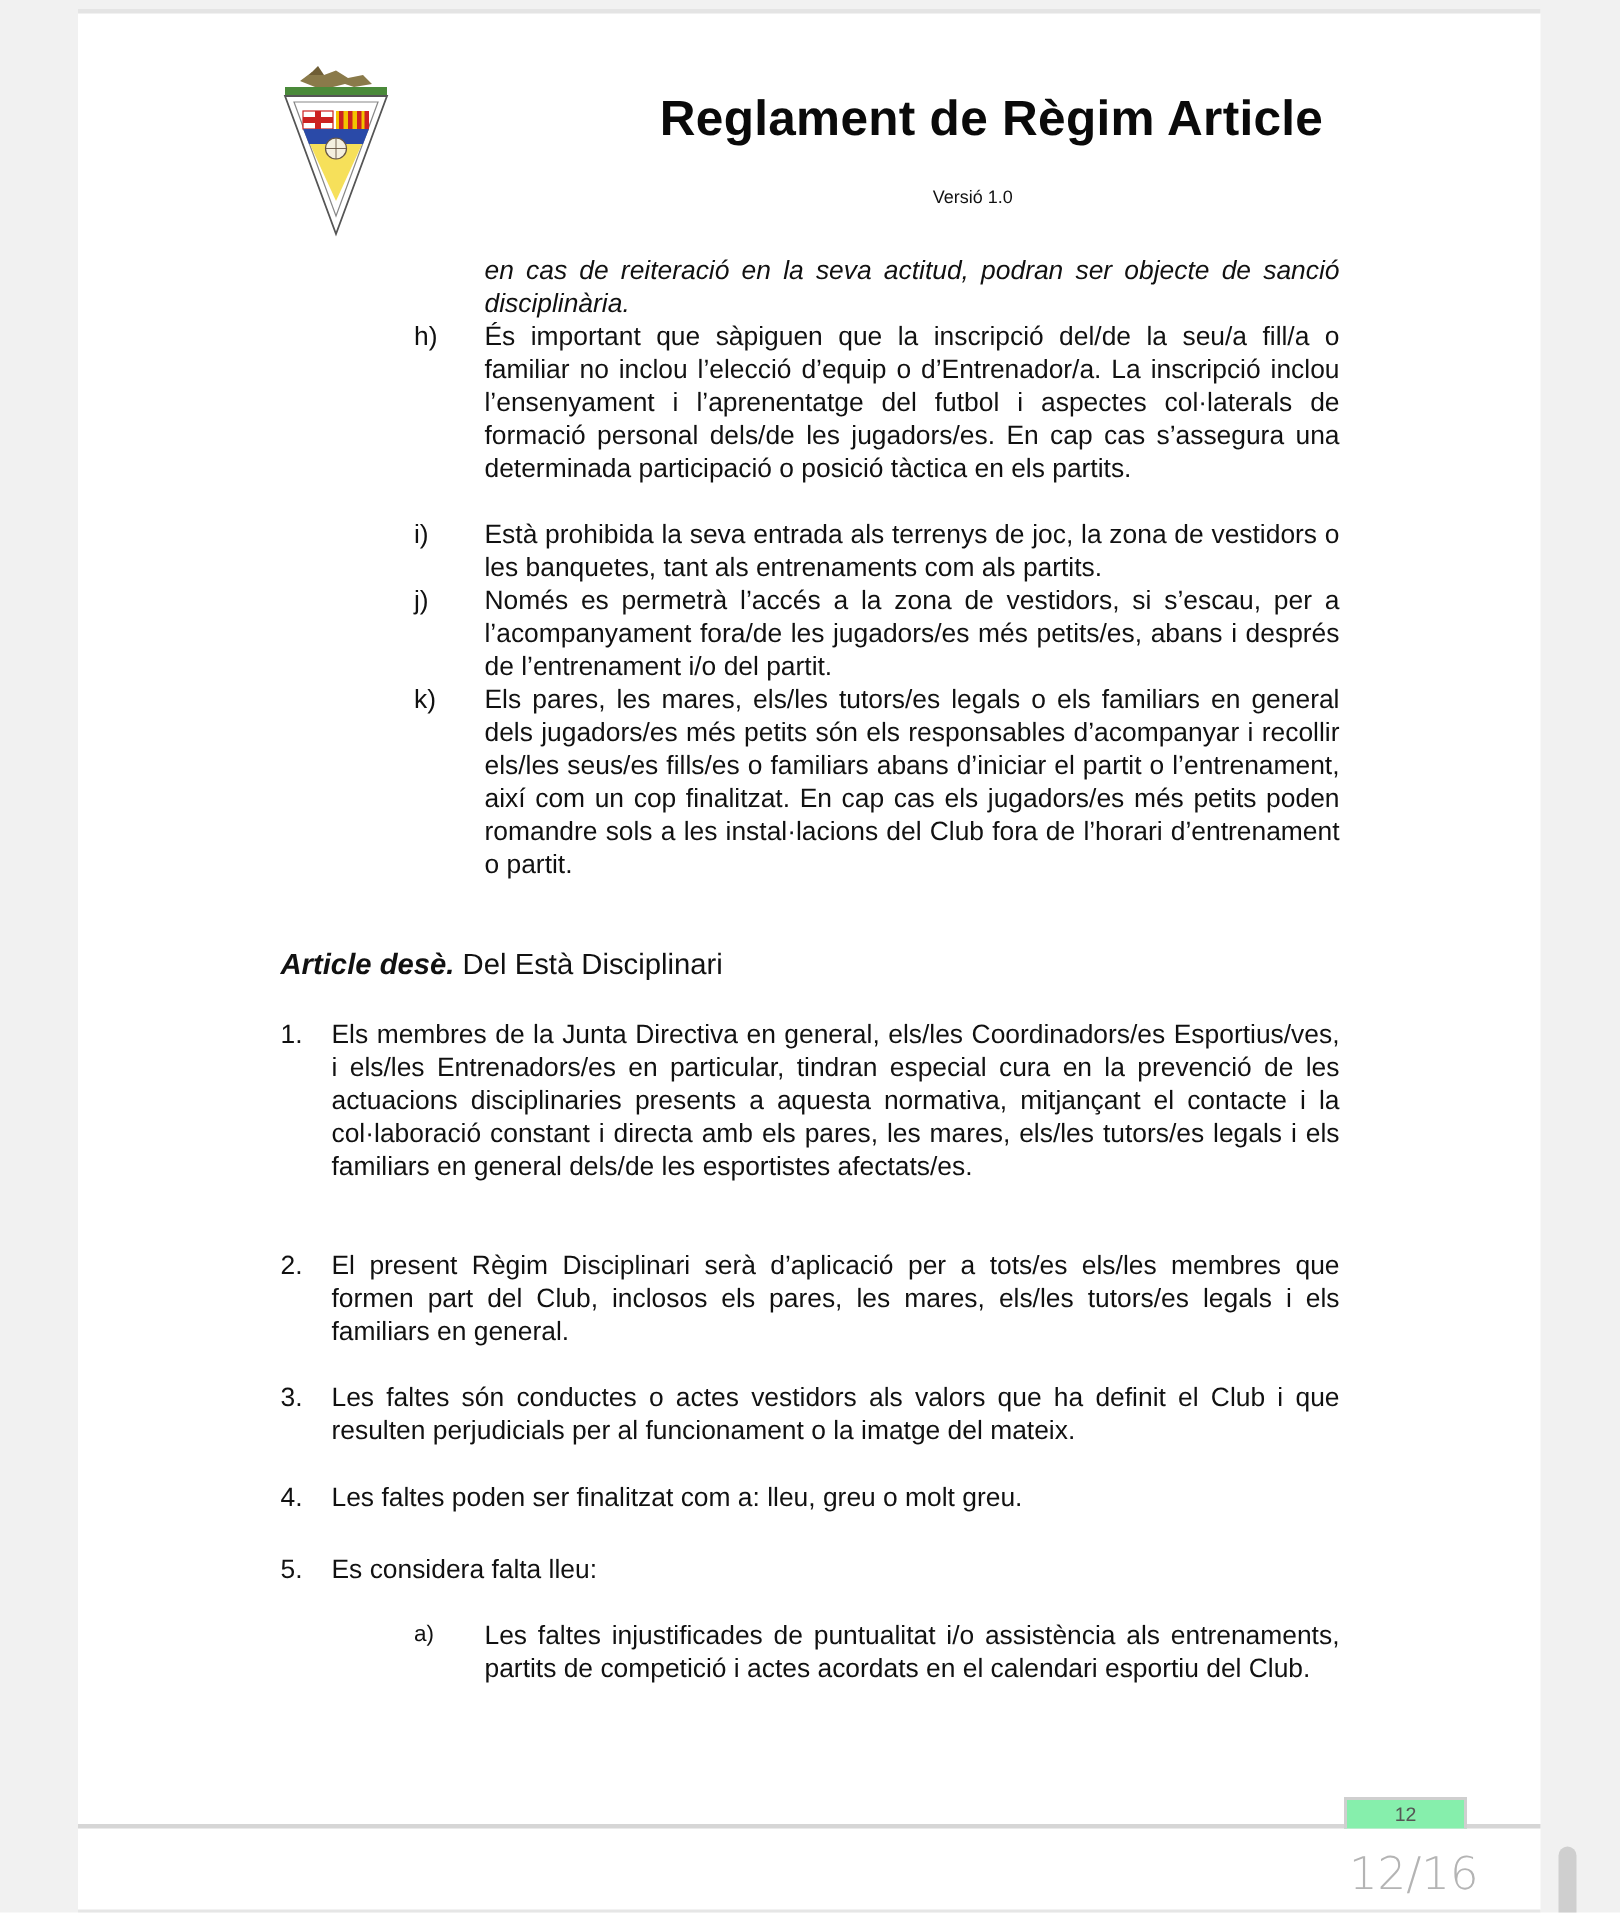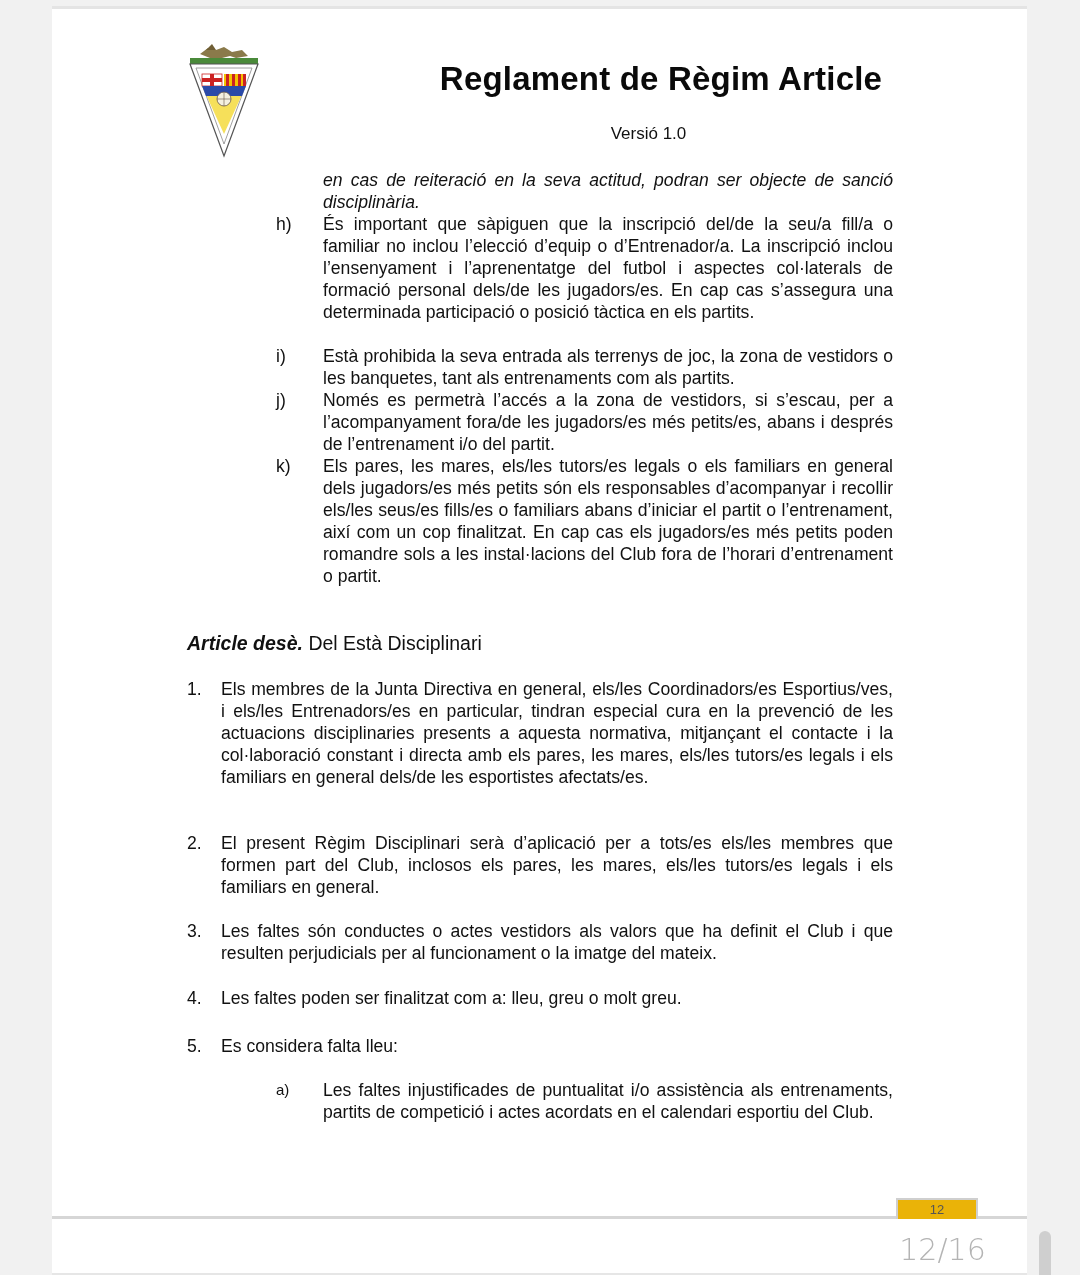--- a/index.html
+++ b/index.html
@@ -14,39 +14,39 @@
     border-top:3px solid #e4e4e4;
     border-bottom:3px solid #e6e6e6;
   }
   .logo { position:absolute; left:186px; top:44px; width:76px; height:114px; }
   .doc-title {
     position:absolute; left:400px; top:60px; width:522px; text-align:center;
     font-weight:bold; font-size:33px; letter-spacing:0.2px; color:#0a0a0a;
   }
   .doc-version {
     position:absolute; left:400px; top:124px; width:497px; text-align:center;
-    font-size:17px; color:#111;
+    font-size:12px; color:#111;
   }
   .body-text { font-size:17.6px; line-height:22px; }
   .jus { text-align:justify; text-align-last:left; }
   .sub-item { position:absolute; left:276px; width:617px; }
   .sub-item .lbl { position:absolute; left:0; top:0; width:40px; }
   .sub-item .txt { position:absolute; left:47px; width:570px; top:0; }
   .para { position:absolute; left:187px; width:706px; }
   .para .lbl { position:absolute; left:0; top:0; width:30px; }
   .para .txt { position:absolute; left:34px; width:672px; top:0; }
   .article-head { position:absolute; left:187px; top:632px; font-size:19.5px; }
   .article-head b { font-weight:bold;font-style:italic; }
   .footer-line {
     position:absolute; left:52px; top:1216px; width:975px; height:0;
     border-top:3px solid #d6d6d6;
   }
   .page-tab {
     position:absolute; left:896px; top:1198px; width:78px; height:19px;
-    background:#eab308; border:2px solid #cfcfcf; border-bottom:none;
+    background:#86efac; border:2px solid #cfcfcf; border-bottom:none;
     text-align:center; font-size:13px; line-height:20px; color:#555;
   }
   .page-indicator {
     position:absolute; left:880px; top:1232px; width:125px; text-align:center;
     font-family:"DejaVu Sans", sans-serif; font-size:30px; font-weight:300;
     color:#b4b4b4;
   }
   .scrollbar-thumb {
     position:absolute; left:1039px; top:1231px; width:12px; height:60px;
     background:#cfcfcf; border-radius:6px;

